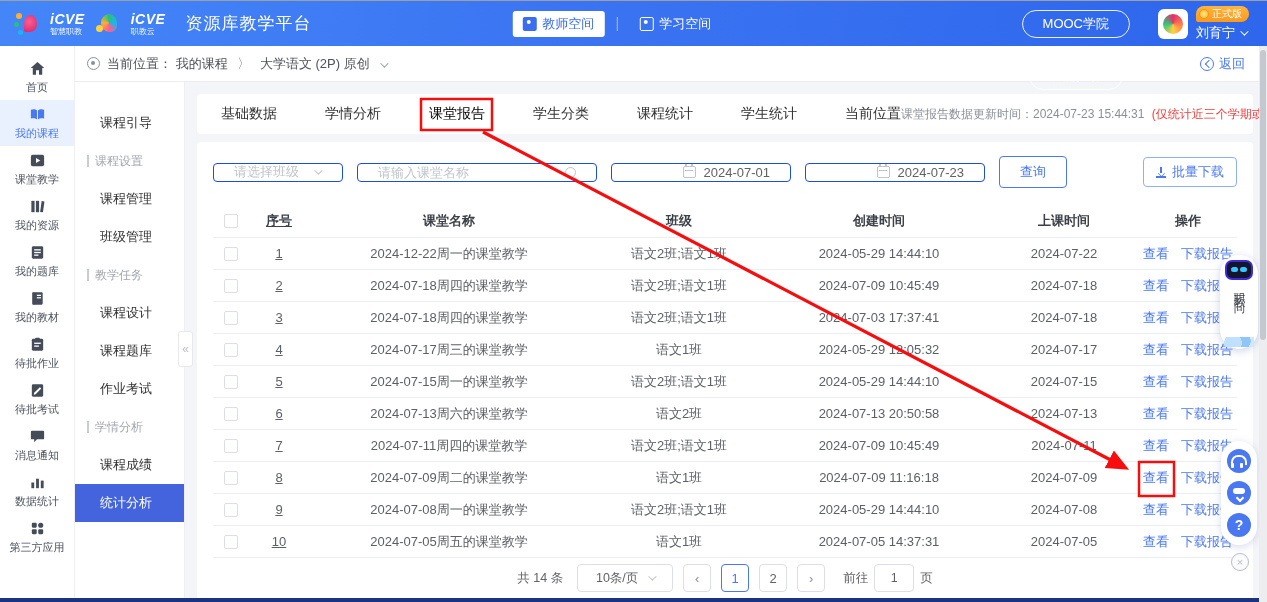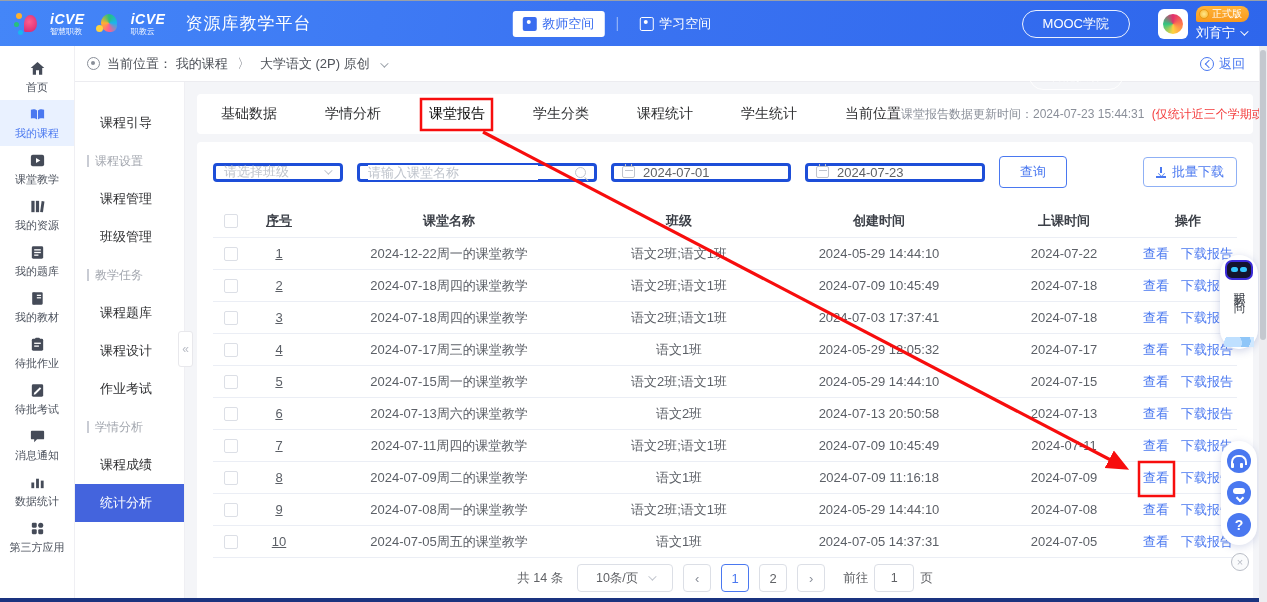--- a/index.html
+++ b/index.html
@@ -95,30 +95,30 @@
   .tabcard { height:40px; background:#fff; border-radius:4px; display:flex; align-items:center; padding:0 18px 0 24px; }
   .tabs { display:flex; gap:48px; }
   .tab { font-size:14px; color:#303133; cursor:pointer; white-space:nowrap; }
   .tab.active { color:#000000; }
   .tab-note { margin-left:auto; font-size:12px; color:#8a8f99; white-space:nowrap; }
   .tab-note .warn { color:#f43b3b; margin-left:4px; }
 
   .card { margin-top:8px; background:#fff; border-radius:4px 4px 0 0; height:456px; padding:14px 16px 0; }
 
   .filters { display:flex; align-items:center; gap:14px; height:32px; }
-  .f-box { height:19px; border:3px solid #1d4ed8; border-radius:4px; display:flex; align-items:center;
-           padding:0 8px; color:#bfc4cc; font-size:13px; background:#fff; }
+  .f-box { height:19px; border:1px solid #1d4ed8; border-radius:4px; display:flex; align-items:center;
+           padding:0 20px; color:#bfc4cc; font-size:13px; background:#fff; }
   .f-select { width:130px; justify-content:space-between; cursor:pointer; }
   .f-select .chev { color:#c0c4cc; margin-right:2px; }
   .f-search { width:240px; justify-content:space-between; }
   .f-search input { border:none; outline:none; width:170px; font-size:13px; color:#606266; font-family:inherit; }
   .f-search input::placeholder { color:#bfc4cc; }
   .search-ic { width:11px; height:11px; border:1.4px solid #c0c4cc; border-radius:50%; position:relative; }
   .search-ic::after { content:""; position:absolute; left:9px; top:9px; width:5px; height:1.4px; background:#c0c4cc; transform:rotate(45deg); transform-origin:0 0; }
-  .f-date { width:180px; gap:8px; color:#606266; }
+  .f-date { width:180px; gap:8px; color:#606266;justify-content:flex-end; }
   .cal-ic { width:13px; height:12px; border:1.3px solid #c0c4cc; border-radius:2px; position:relative; }
   .cal-ic::before { content:""; position:absolute; left:1.5px; top:-3px; width:1.5px; height:3px; background:#c0c4cc; box-shadow:6px 0 0 #c0c4cc; }
   .cal-ic::after { content:""; position:absolute; left:1.5px; top:3px; width:8px; height:1.3px; background:#c0c4cc; }
   .btn-query { height:32px; padding:0 20px; border:1px solid #4a78f0; color:#4a78f0; background:#fff;
                border-radius:4px; font-size:13px; cursor:pointer; font-family:inherit; }
   .btn-batch { margin-left:auto; height:30px; padding:0 12px; border:1px solid #8fb0f5; color:#4a78f0;
                background:#fff; border-radius:4px; font-size:13px; cursor:pointer; display:flex;
                align-items:center; gap:6px; font-family:inherit; }
   .dl-ic { width:10px; height:10px; position:relative; }
   .dl-ic::before { content:""; position:absolute; left:4px; top:0; width:1.6px; height:6px; background:#4a78f0; }
@@ -376,25 +376,25 @@
 
       <div class="menu-item">
         <span>班级管理</span>
       </div>
 
       <div class="menu-item section">
         <span>教学任务</span>
       </div>
 
       <div class="menu-item">
+        <span>课程设计</span>
+      </div>
+
+      <div class="menu-item">
         <span>课程题库</span>
-      </div>
-
-      <div class="menu-item">
-        <span>课程设计</span>
       </div>
 
       <div class="menu-item">
         <span>作业考试</span>
       </div>
 
       <div class="menu-item section">
         <span>学情分析</span>
       </div>
 

